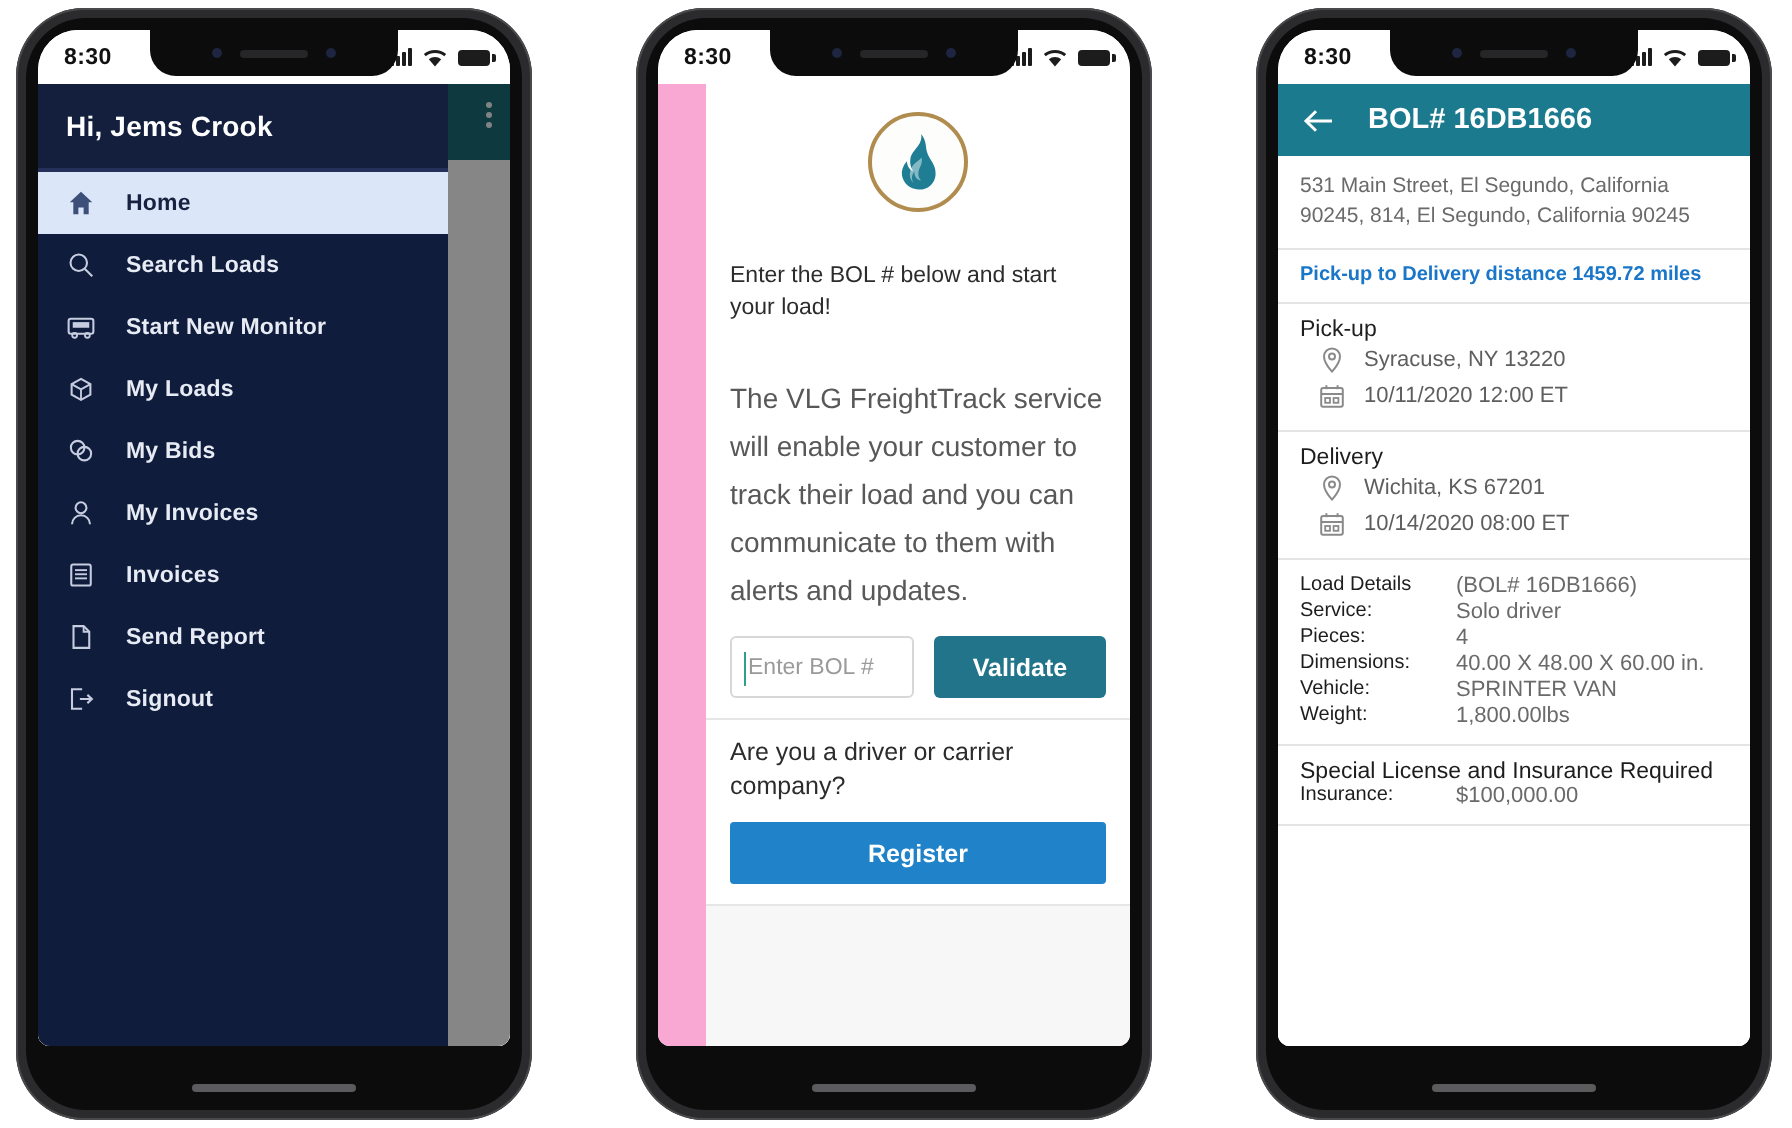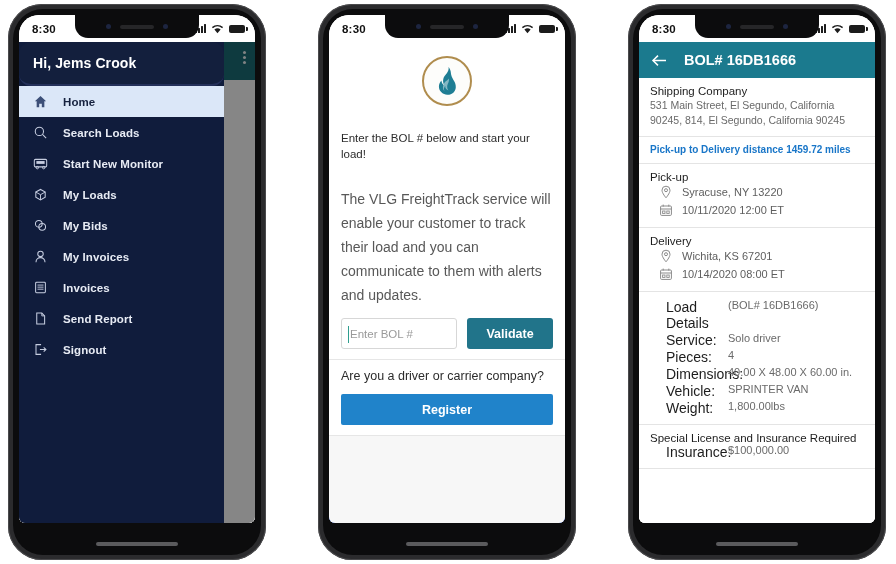--- a/index.html
+++ b/index.html
@@ -81,34 +81,34 @@
   .p1-behind-body { position: absolute; left: 0; right: 0; top: 38px; bottom: 0; background: #f4f4f4; padding: 14px 10px; }
   .p1-behind-body p { font-size: 11px; color: #4a4a4a; line-height: 17px; margin-bottom: 22px; }
   .p1-behind-body p.b { font-weight: bold; color: #2e2e2e; }
   .p1-scrim { position: absolute; inset: 0; background: rgba(0,0,0,.45); }
   .drawer {
     position: absolute; left: 0; top: 0; bottom: 0; width: 205px;
     background: #101c3c; z-index: 10;
   }
   .drawer-head {
     height: 44px; background: #131f3d; display: flex; align-items: center;
-    padding-left: 14px; border-bottom: 2px solid #24305a; border-radius: 12px;
+    padding-left: 14px; border-bottom: 2px solid #24305a;
   }
   .drawer-head span { color: #ffffff; font-size: 14px; font-weight: bold; letter-spacing: .1px; }
   .d-item {
     height: 31px; display: flex; align-items: center; padding-left: 13px; gap: 14px;
   }
   .d-item.active { background: #dbe7f8; }
   .d-ico { width: 17px; height: 17px; display: flex; align-items: center; justify-content: center; flex: 0 0 17px; }
   .d-ico svg { width: 15px; height: 15px; display: block; }
   .d-label { font-size: 11.5px; font-weight: bold; color: #e7ebf4; letter-spacing: .1px; }
   .d-item.active .d-label { color: #16223f; }
 
   
-  .p2-root { height: 481px; background: #1d4ed8; display: flex; flex-direction: column; }
+  .p2-root { height: 481px; background: #f9a8d4; display: flex; flex-direction: column; padding-left: 24px; }
   .p2-logo-wrap { background: #ffffff; padding: 14px 0 16px; display: flex; justify-content: center; }
   .logo-ring {
     width: 50px; height: 50px; border-radius: 50%;
     border: 2px solid #b08d4e; background: #fdfdfb;
     display: flex; align-items: center; justify-content: center;
   }
   .logo-ring svg { width: 26px; height: 30px; display: block; }
   .p2-sec { background: #ffffff; padding: 8px 12px 10px; border-bottom: 1px solid #e6e6e6; }
   .p2-lead { font-size: 11.5px; color: #2c2c2c; line-height: 16px; margin-bottom: 9px; }
   .p2-para { font-size: 14px; color: #585858; line-height: 24px; margin-top: 25px; }
@@ -145,21 +145,21 @@
   .p3-title { color: #ffffff; font-size: 14.5px; font-weight: bold; }
   .p3-scroll { flex: 1; overflow: hidden; background: #ffffff; }
   .p3-block { padding: 7px 11px 8px; border-bottom: 1px solid #e4e4e4; }
   .p3-h { font-size: 11.5px; color: #1d1d1d; font-weight: normal; }
   .p3-sub { font-size: 10.5px; color: #6a6a6a; line-height: 15px; margin-top: 1px; }
   .p3-dist { font-size: 10px; color: #1976c8; font-weight: bold; }
   .p3-line { display: flex; align-items: center; gap: 9px; padding: 2px 0 2px 9px; }
   .p3-line svg { width: 14px; height: 14px; display: block; flex: 0 0 14px; }
   .p3-line span { font-size: 11px; color: #5e5e5e; }
   .p3-grid { display: grid; grid-template-columns: 78px 1fr; row-gap: 1px; }
-  .p3-k { font-size: 14px; color: #1d1d1d; margin-left: 16px; }
+  .p3-k { font-size: 10px; color: #1d1d1d; }
   .p3-v { font-size: 11px; color: #6a6a6a; }
   .p3-bid {
     position: absolute; left: 11px; right: 11px; bottom: 14px; height: 33px;
     background: #2083ca; color: #ffffff; border: none; border-radius: 2px;
     font-size: 15px; font-weight: bold; font-family: inherit; cursor: pointer; z-index: 5;
   }
 </style>
 </head>
 <body>
 
@@ -405,21 +405,20 @@
             <svg viewBox="0 0 17 17">
                 <line x1="2" y1="8.5" x2="15" y2="8.5" stroke="#ffffff" stroke-width="1.5"></line>
                 <path d="M7 3.6 L2 8.5 L7 13.4" fill="none" stroke="#ffffff" stroke-width="1.5"></path>
               </svg>
           </span>
           <span class="p3-title">BOL# 16DB1666</span>
         </div>
 
         <div class="p3-scroll">
           <div class="p3-block">
-            <div class="p3-h">Shipping Company</div>
             <div class="p3-sub">531 Main Street, El Segundo, California 90245, 814, El Segundo, California 90245</div>
           </div>
 
           <div class="p3-block">
             <div class="p3-dist">Pick-up to Delivery distance 1459.72 miles</div>
           </div>
 
           <div class="p3-block">
             <div class="p3-h">Pick-up</div>
             <div class="p3-line">

